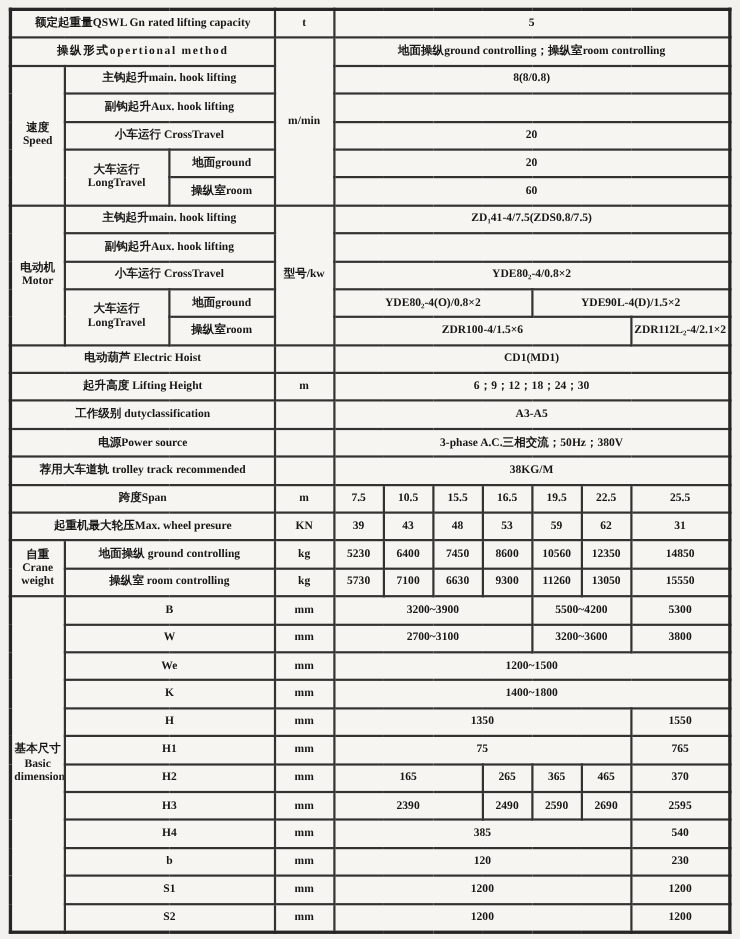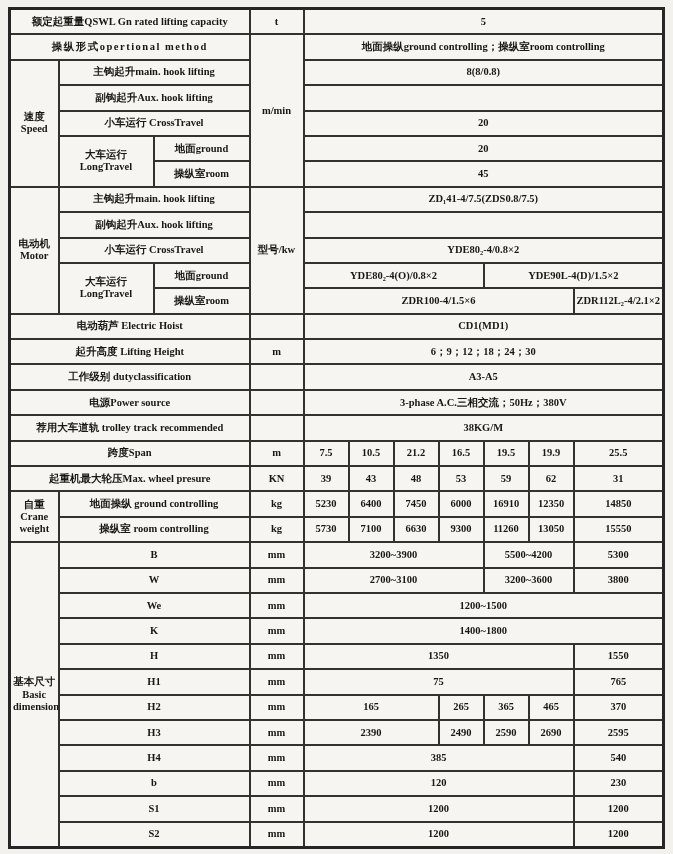--- a/index.html
+++ b/index.html
@@ -76,21 +76,21 @@
           <td colspan="7">20</td>
         </tr>
         <tr>
           <td rowspan="2" class="ml">大车运行
 LongTravel</td>
           <td>地面ground</td>
           <td colspan="7">20</td>
         </tr>
         <tr>
           <td>操纵室room</td>
-          <td colspan="7">45</td>
+          <td colspan="7">60</td>
         </tr>
         <tr>
           <td rowspan="5" class="ml">电动机
 Motor</td>
           <td colspan="2">主钩起升main. hook lifting</td>
           <td rowspan="5">型号/kw</td>
           <td colspan="7">ZD₁41-4/7.5(ZDS0.8/7.5)</td>
         </tr>
         <tr>
           <td colspan="2">副钩起升Aux. hook lifting</td>
@@ -135,24 +135,24 @@
         <tr>
           <td colspan="3">荐用大车道轨 trolley track recommended</td>
           <td></td>
           <td colspan="7">38KG/M</td>
         </tr>
         <tr>
           <td colspan="3">跨度Span</td>
           <td>m</td>
           <td>7.5</td>
           <td>10.5</td>
-          <td>21.2</td>
+          <td>15.5</td>
           <td>16.5</td>
           <td>19.5</td>
-          <td>19.9</td>
+          <td>22.5</td>
           <td>25.5</td>
         </tr>
         <tr>
           <td colspan="3">起重机最大轮压Max. wheel presure</td>
           <td>KN</td>
           <td>39</td>
           <td>43</td>
           <td>48</td>
           <td>53</td>
           <td>59</td>
@@ -161,22 +161,22 @@
         </tr>
         <tr>
           <td rowspan="2" class="ml">自重
 Crane
 weight</td>
           <td colspan="2">地面操纵 ground controlling</td>
           <td>kg</td>
           <td>5230</td>
           <td>6400</td>
           <td>7450</td>
-          <td>6000</td>
-          <td>16910</td>
+          <td>8600</td>
+          <td>10560</td>
           <td>12350</td>
           <td>14850</td>
         </tr>
         <tr>
           <td colspan="2">操纵室 room controlling</td>
           <td>kg</td>
           <td>5730</td>
           <td>7100</td>
           <td>6630</td>
           <td>9300</td>

